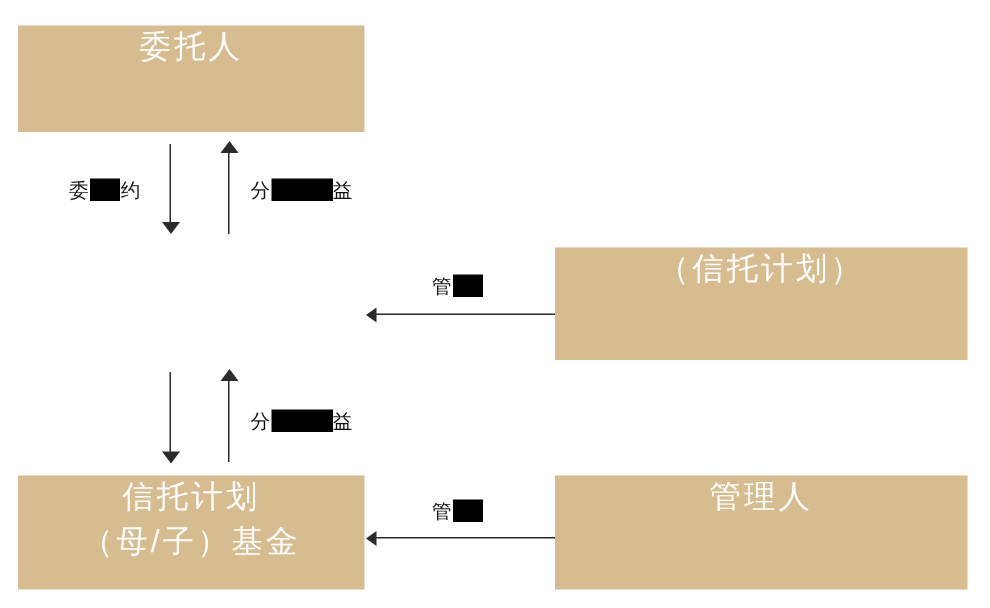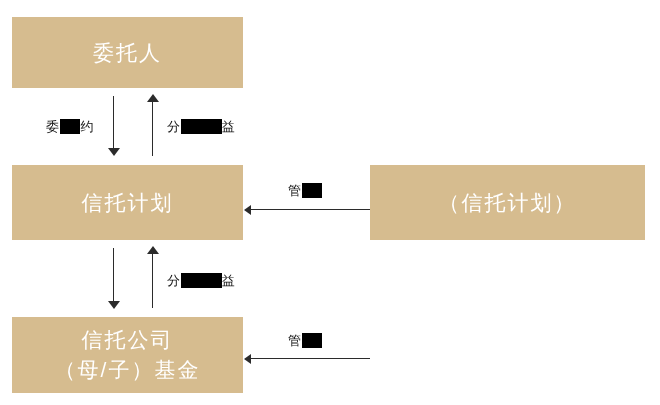--- a/index.html
+++ b/index.html
@@ -17,21 +17,20 @@
     background: #ffffff;
     overflow: hidden;
   }
   .node {
     position: absolute;
     background: #d6bc8f;
     color: #ffffff;
     display: flex;
     flex-direction: column;
     align-items: center;
-    justify-content: center;
     text-align: center;
     font-size: 21px;
     line-height: 1.42;
     letter-spacing: 2px;
     box-sizing: border-box;
   }
   .node .line2 { display: block; }
 
   .vline {
     position: absolute;
@@ -82,33 +81,33 @@
 </style>
 </head>
 <body>
 
 <div id="canvas">
 
   <div class="node" style="left:12px; top:17px; width:231px; height:71px;">
     <span>委托人</span>
   </div>
 
-  <div class="node" style="left:12px; top:165px; width:231px; height:75px;">
-    <span>信托计划</span>
-  </div>
 
   <div class="node" style="left:370px; top:165px; width:275px; height:75px;">
     <span class="line2">（信托计划）</span>
   </div>
 
   <div class="node" style="left:12px; top:317px; width:231px; height:76px;">
-    <span>信托公司</span>
+    <span>信托计划</span>
     <span class="line2">（母/子）基金</span>
   </div>
 
+  <div class="node" style="left:370px; top:317px; width:275px; height:76px;">
+    <span>管理人</span>
+  </div>
 
   <div class="vline" style="left:113px; top:96px; height:58px;"></div>
   <div class="arrow-down" style="left:108px; top:148px;"></div>
   <div class="edge-label" style="left:46px; top:118px;">
     <span>委</span><span class="redact">██</span><span>约</span>
   </div>
 
   <div class="vline" style="left:152px; top:100px; height:56px;"></div>
   <div class="arrow-up" style="left:147px; top:94px;"></div>
   <div class="edge-label" style="left:167px; top:118px;">

